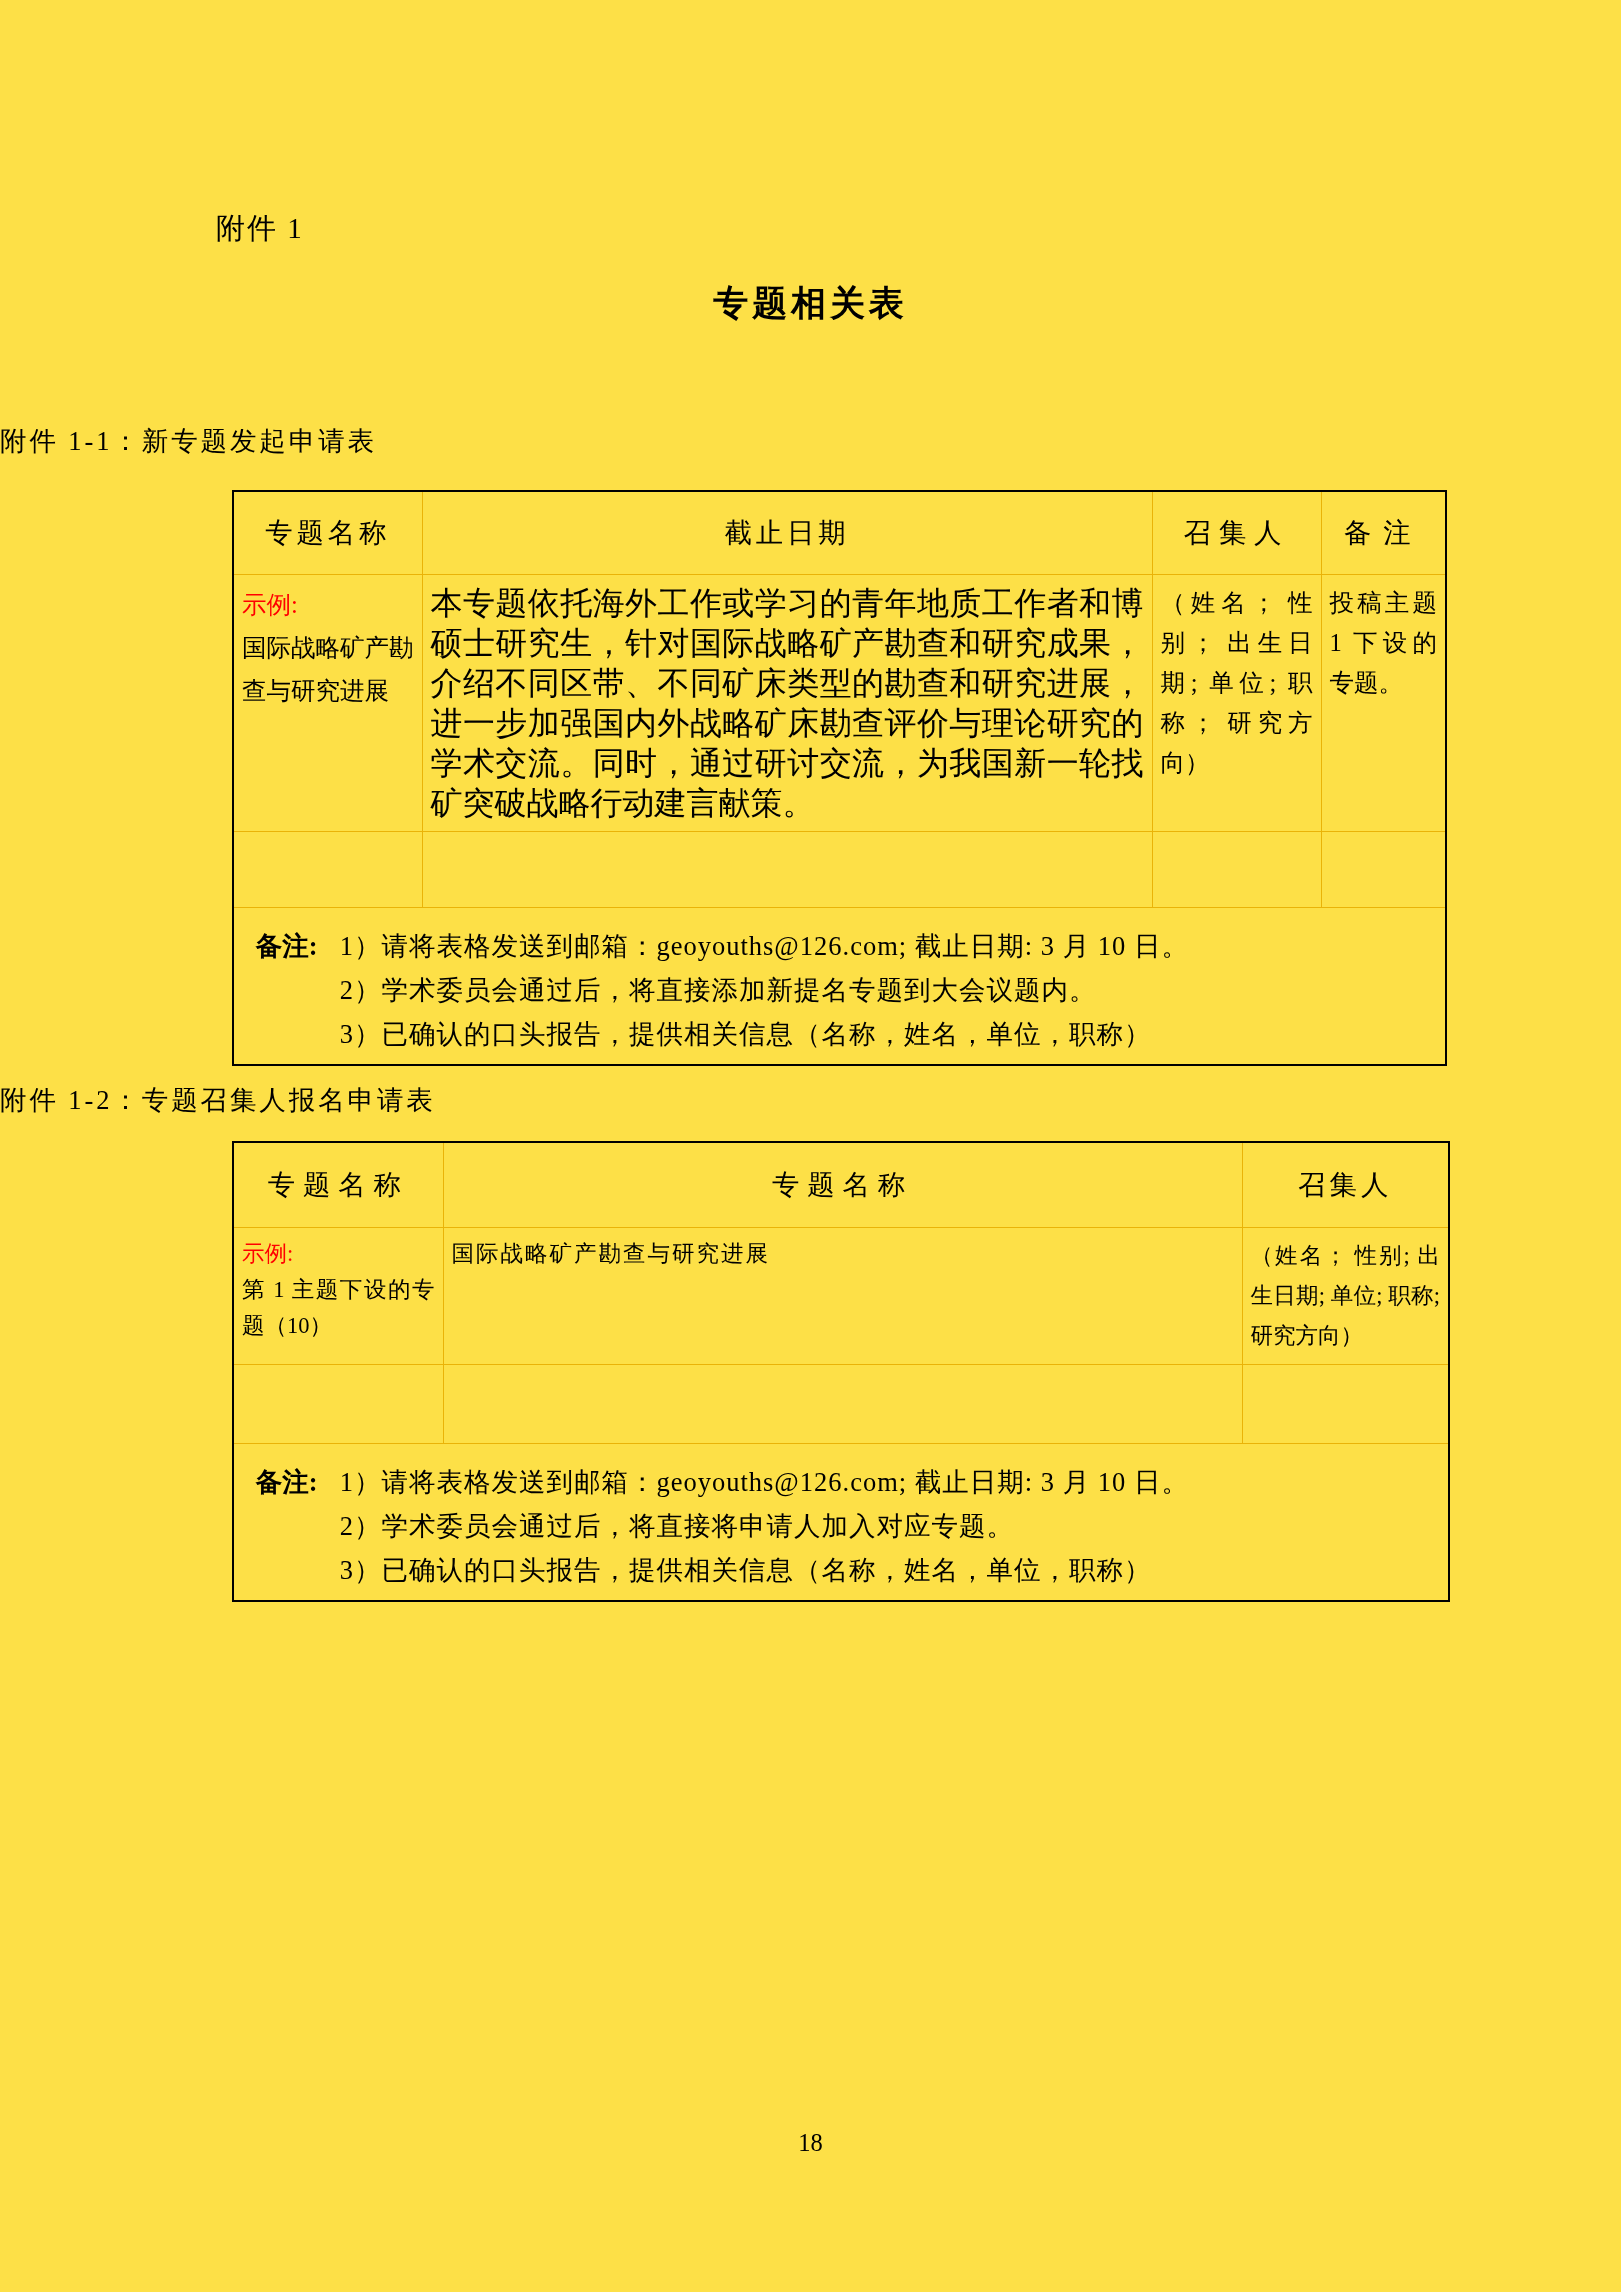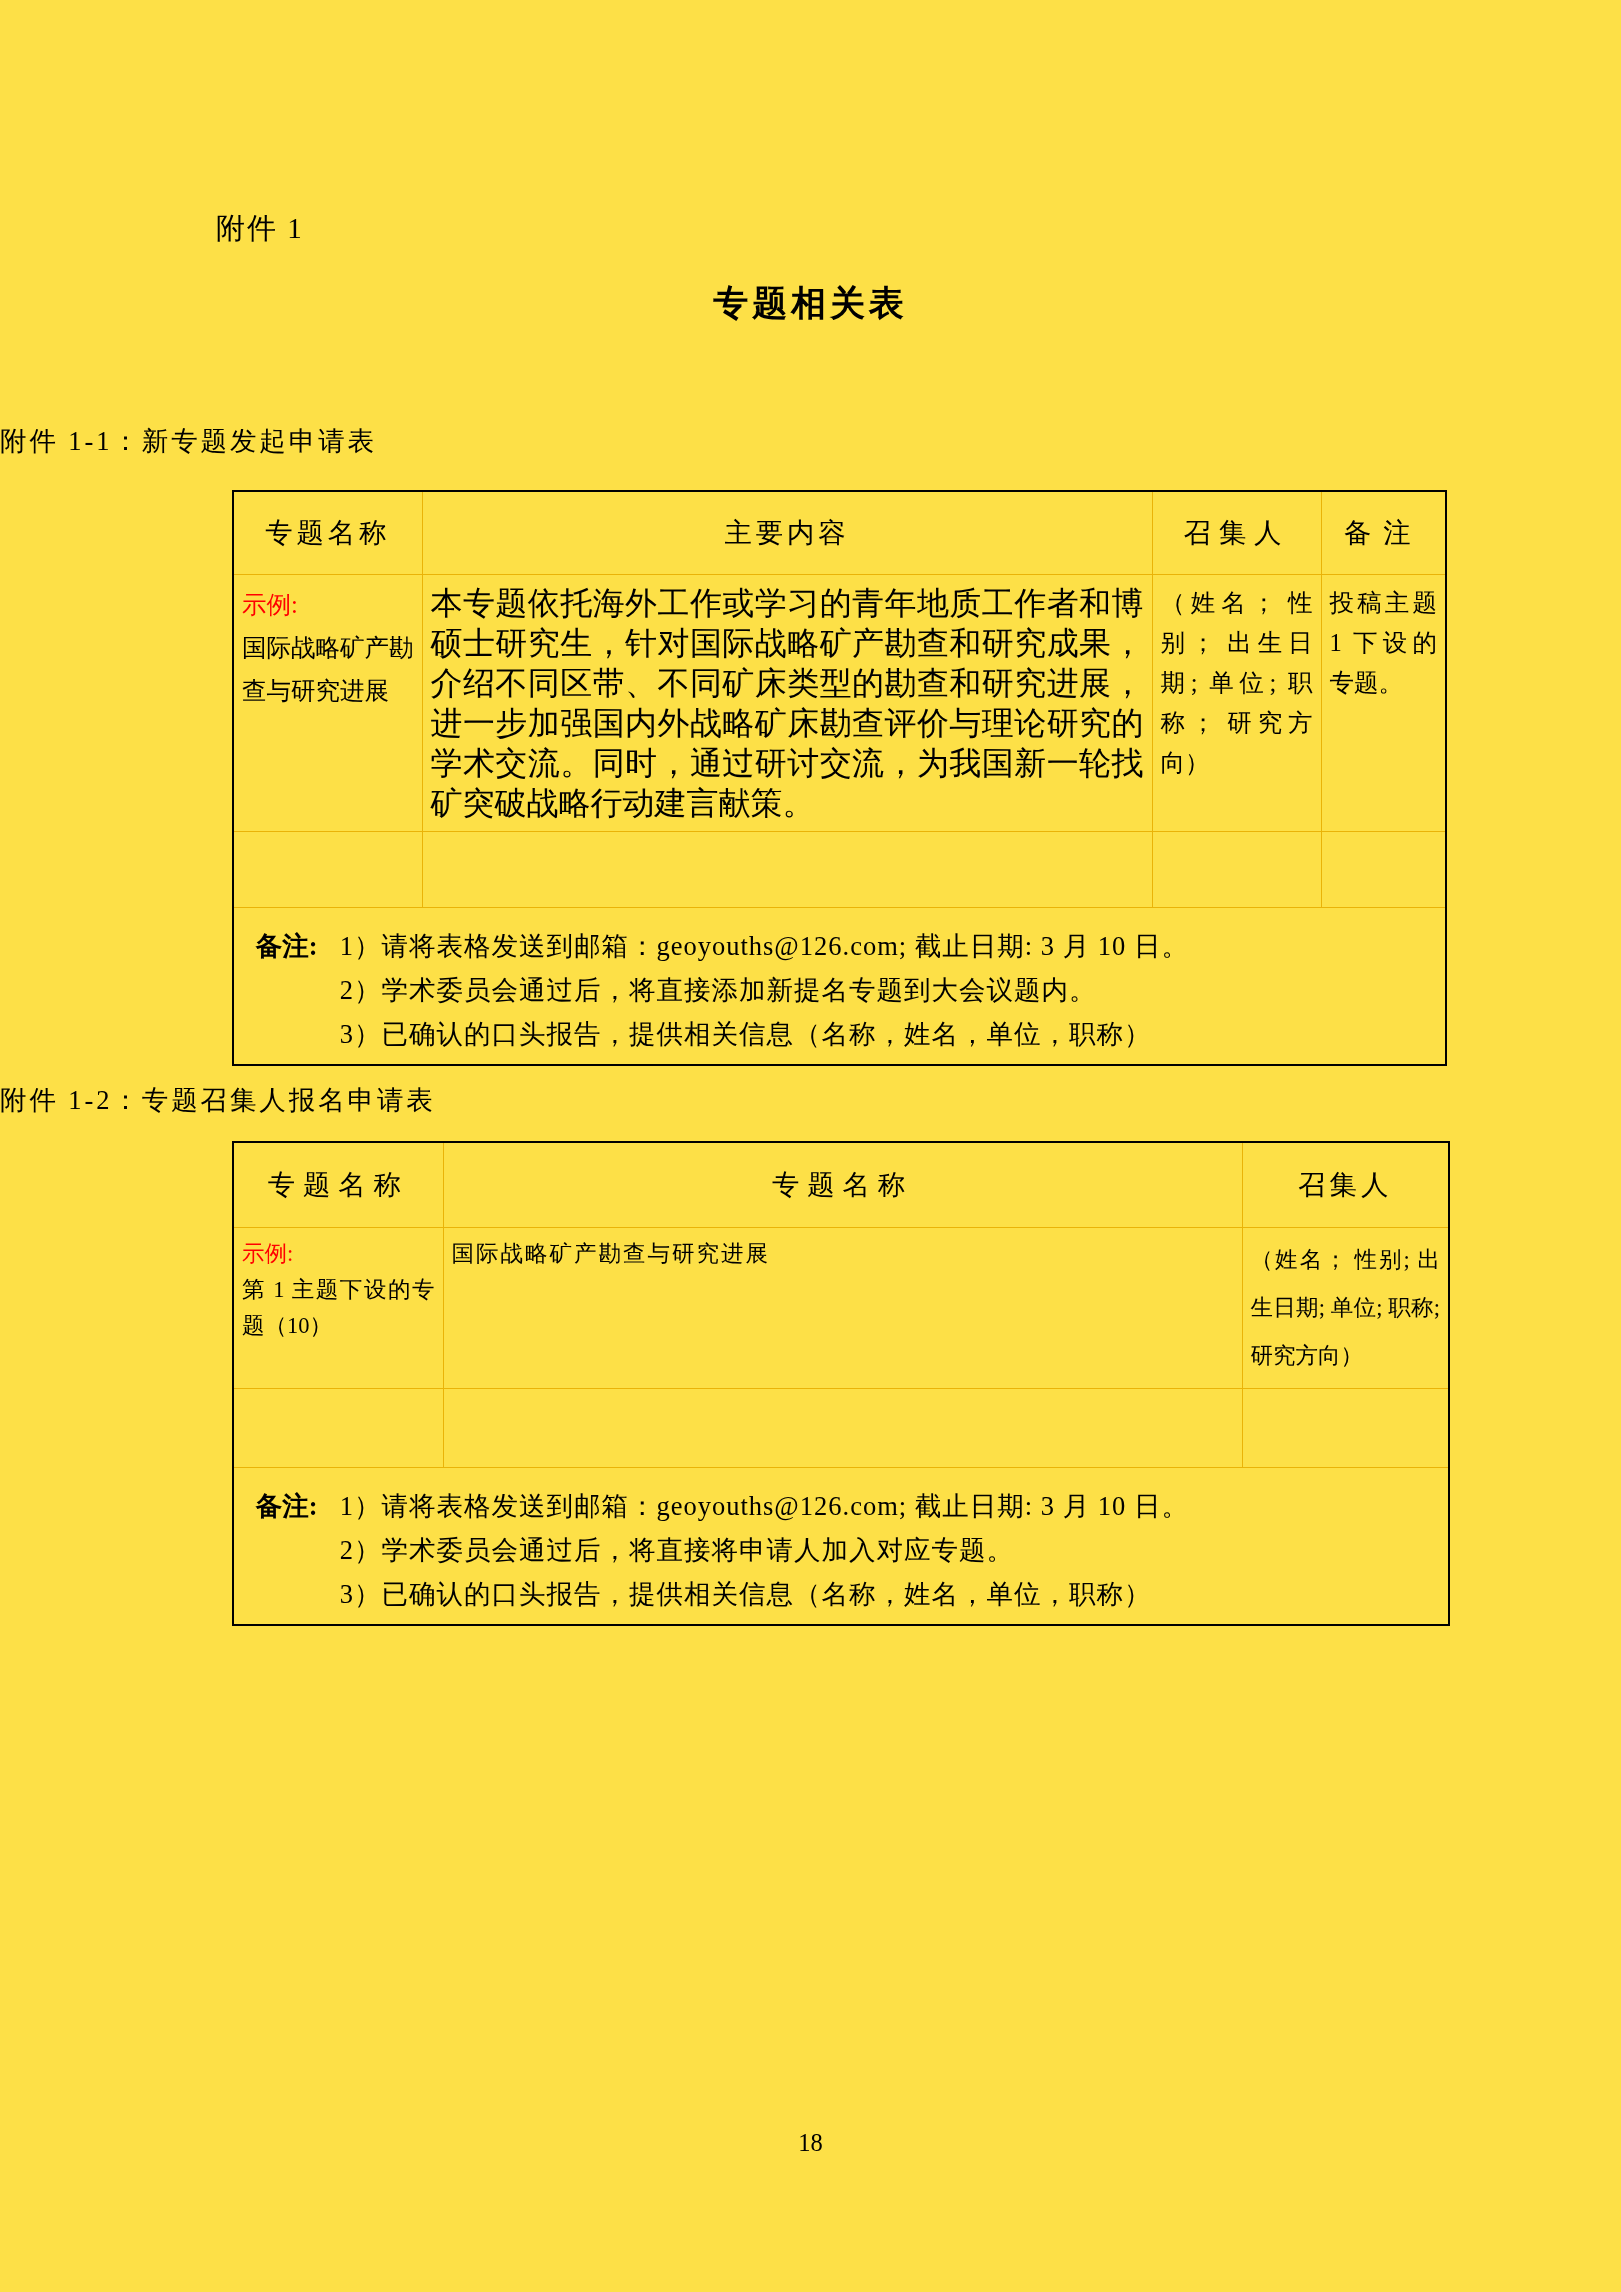--- a/index.html
+++ b/index.html
@@ -122,21 +122,21 @@
     text-align: justify;
   }
   .t2-topic-cell {
     font-size: 22.5px;
     line-height: 36px;
     padding: 5.9px 7.8px 0 109px;
     letter-spacing: 2px;
   }
   .t2-convener-cell {
     font-size: 22.5px;
-    line-height: 48px;
+    line-height: 40px;
     padding: 5.9px 10.8px 0 10.8px;
     text-align: justify;
   }
 
   
   .notes {
     display: flex;
     align-items: flex-start;
     padding: 8.8px 9.8px 0 13.7px;
   }
@@ -176,21 +176,21 @@
   <table class="form-table t1">
     <colgroup>
       <col style="width:189px">
       <col style="width:730px">
       <col style="width:169px">
       <col style="width:125px">
     </colgroup>
     <tbody>
       <tr class="t1-header">
         <th class="ls-sm">专题名称</th>
-        <th class="ls-sm">主要内容</th>
+        <th class="ls-sm">截止日期</th>
         <th class="ls-md">召集人</th>
         <th class="ls-lg">备注</th>
       </tr>
       <tr class="t1-example">
         <td class="t1-topic-cell">
           <span class="red">示例:</span>
           <span>国际战略矿产勘查与研究进展</span>
         </td>
         <td class="t1-main-cell">本专题依托海外工作或学习的青年地质工作者和博硕士研究生，针对国际战略矿产勘查和研究成果，介绍不同区带、不同矿床类型的勘查和研究进展，进一步加强国内外战略矿床勘查评价与理论研究的学术交流。同时，通过研讨交流，为我国新一轮找矿突破战略行动建言献策。</td>
         <td class="t1-convener-cell">（姓名； 性别； 出生日期; 单位; 职称； 研究方向）</td>

